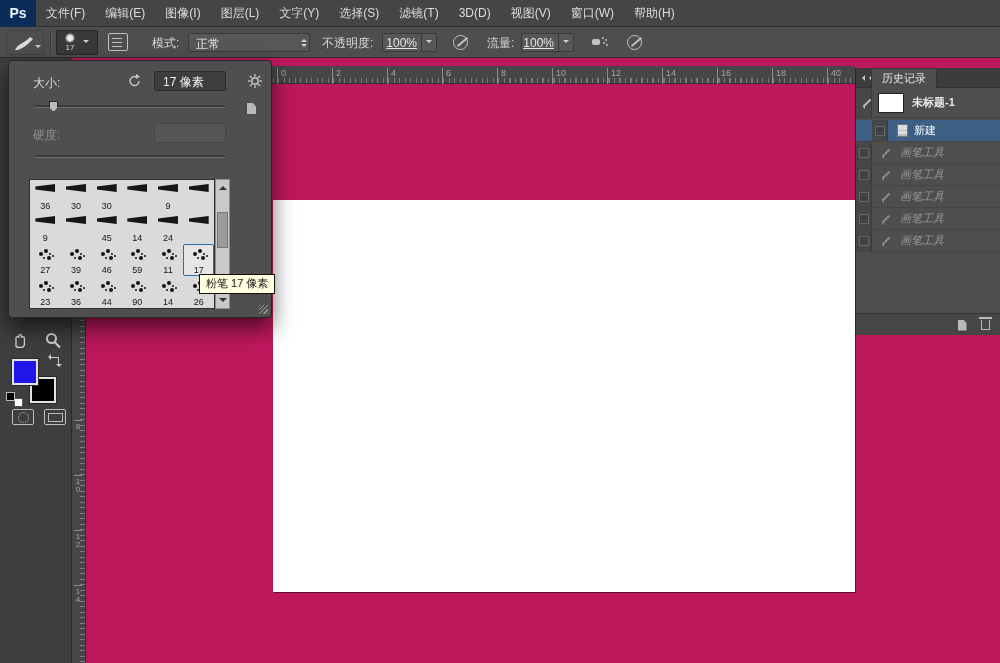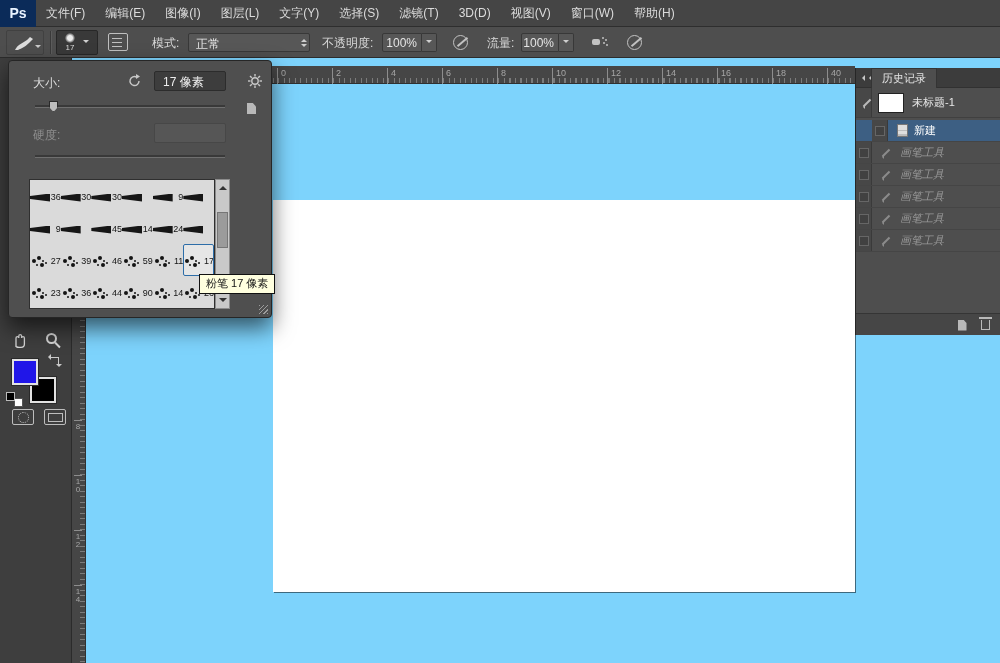--- a/index.html
+++ b/index.html
@@ -1,17 +1,17 @@
 <!DOCTYPE html>
 <html><head>
 <meta charset="utf-8">
 <style>
   *{box-sizing:border-box;margin:0;padding:0;}
   html,body{background:#1a1a1a;}
-  #screen{position:relative;width:1000px;height:663px;background:#7dd3fc;overflow:hidden;
+  #screen{position:relative;width:1000px;height:663px;background:#be185d;overflow:hidden;
           font-family:"Liberation Sans","DejaVu Sans",sans-serif;color:#d9d9d9;}
 
   
   .menubar{position:absolute;left:0;top:0;width:1000px;height:27px;background:#454545;
            border-bottom:1px solid #2e2e2e;display:flex;align-items:center;z-index:10;}
   .ps-logo{width:36px;height:27px;background:#0b2b59;color:#e9f3ff;font-weight:bold;font-size:14px;
            display:flex;align-items:center;justify-content:center;}
   .menu-item{padding:0 10px;font-size:12px;color:#dcdcdc;height:27px;line-height:27px;cursor:default;}
 
   
@@ -31,21 +31,21 @@
   .ptoggle::after{content:"";position:absolute;left:3px;top:4px;width:10px;height:1px;background:#bfbfbf;
                   box-shadow:0 4px 0 #bfbfbf,0 8px 0 #bfbfbf;}
   .olabel{position:absolute;top:8px;font-size:12px;color:#d8d8d8;white-space:nowrap;}
   .combo{position:absolute;top:6px;height:19px;background:#575757;border:1px solid #383838;border-radius:2px;
          font-size:12px;color:#e4e4e4;}
   .combo .cval{position:absolute;left:7px;top:2px;}
   .updown{position:absolute;right:2px;top:2px;display:flex;flex-direction:column;align-items:center;}
   .tU{width:0;height:0;border:3px solid transparent;border-bottom-color:#cfcfcf;margin-bottom:1px;}
   .tD{width:0;height:0;border:3px solid transparent;border-top-color:#cfcfcf;margin-top:1px;}
   .obox{position:absolute;top:6px;height:19px;background:#575757;border:1px solid #383838;border-radius:2px 0 0 2px;
-        font-size:12px;color:#e4e4e4;text-align:right;padding:2px 4px 4px 0;}
+        font-size:12px;color:#e4e4e4;text-align:right;padding:2px 4px 4px 0;text-decoration:underline;}
   .oarr{position:absolute;top:6px;width:15px;height:19px;background:#575757;border:1px solid #383838;border-left:none;
         border-radius:0 2px 2px 0;display:flex;align-items:center;justify-content:center;}
   .press-icon{position:absolute;top:5px;width:20px;height:20px;}
   .press-icon::before{content:"";position:absolute;left:1px;top:3px;width:13px;height:13px;border:1px solid #c2c2c2;border-radius:50%;}
   .press-icon::after{content:"";position:absolute;left:4px;top:9px;width:13px;height:2px;background:#c2c2c2;transform:rotate(-40deg);}
   .airbrush-icon{position:absolute;top:6px;width:20px;height:18px;}
   .airbrush-icon::before{content:"";position:absolute;left:2px;top:6px;width:8px;height:6px;background:#c2c2c2;border-radius:2px;}
   .airbrush-icon::after{content:"";position:absolute;left:12px;top:4px;width:2px;height:2px;border-radius:50%;background:#c2c2c2;
         box-shadow:3px 2px 0 #c2c2c2,1px 5px 0 #c2c2c2,4px 7px 0 #c2c2c2;}
 
@@ -85,21 +85,21 @@
           box-shadow:1px 1px 0 rgba(0,0,0,.5);}
 
   
   .hpanel{position:absolute;left:855px;top:68px;width:145px;height:267px;background:#4e4e4e;
           border-left:1px solid #262626;z-index:5;font-size:11px;}
   .htabbar{position:absolute;left:0;top:0;width:100%;height:20px;background:#3c3c3c;border-bottom:1px solid #313131;}
   .collapse{position:absolute;left:3px;top:7px;display:flex;}
   .tL{display:inline-block;width:0;height:0;border:3px solid transparent;border-right-color:#c6c6c6;margin-right:1px;}
   .htab{position:absolute;left:15px;top:0;height:20px;padding:0 10px;background:#4e4e4e;border:1px solid #343434;
         border-bottom:none;color:#e3e3e3;line-height:19px;}
-  .hsnap{position:absolute;left:0;top:20px;width:100%;height:30px;border-bottom:1px solid #404040;display:flex;align-items:center;}
+  .hsnap{position:absolute;left:0;top:20px;width:100%;height:30px;border-bottom:1px solid #404040;display:flex;align-items:center;font-weight:bold;}
   .hsrc{width:16px;height:100%;background:#474747;border-right:1px solid #3a3a3a;flex:none;
         display:flex;align-items:center;justify-content:center;}
   .srcbox{width:10px;height:10px;background:#414141;border:1px solid #666;}
   .hthumb{width:26px;height:20px;background:#ffffff;border:1px solid #222;margin-left:6px;flex:none;}
   .hsnaplabel{margin-left:8px;color:#e8e8e8;}
   .hrows{position:absolute;left:0;top:52px;width:100%;}
   .hrow{height:22px;display:flex;align-items:center;border-bottom:1px solid #454545;}
   .hrow .hlabel{margin-left:6px;}
   .hrow.sel .hlabel{color:#ffffff;}
   .hrow.dim .hlabel{color:#979797;font-style:italic;}
@@ -125,21 +125,21 @@
            border-radius:2px;color:#ededed;padding:2px 0 0 8px;}
   .pvalbox.disabled{background:#565656;border-color:#474747;}
   .reset-btn{position:absolute;left:118px;top:12px;width:16px;height:16px;}
   .gear{position:absolute;left:238px;top:12px;width:16px;height:16px;}
   .ptrack{position:absolute;left:26px;width:190px;height:3px;background:#393939;border-bottom:1px solid #6f6f6f;}
   .pthumb{position:absolute;left:14px;top:-4px;width:9px;height:11px;background:#bdbdbd;border:1px solid #2a2a2a;
           clip-path:polygon(0 0,100% 0,100% 55%,50% 100%,0 55%);}
   .pnew{position:absolute;left:238px;top:42px;}
   .bgrid{position:absolute;left:20px;top:118px;width:186px;height:130px;background:#dadada;border:1px solid #2f2f2f;
          display:grid;grid-template-columns:repeat(6,1fr);grid-auto-rows:32px;overflow:hidden;}
-  .bcell{display:flex;flex-direction:row;align-items:center;justify-content:space-between;padding:4px 0 1px;cursor:pointer;}
+  .bcell{display:flex;flex-direction:column;align-items:center;justify-content:space-between;padding:4px 0 1px;cursor:pointer;}
   .bcell.sel{outline:1px solid #2d6da8;outline-offset:-1px;border-radius:2px;background:#e6e6e6;}
   .bnum{font-size:9px;line-height:9px;color:#141414;}
   .g-stroke{width:20px;height:8px;background:#161616;clip-path:polygon(0 30%,100% 0,100% 100%,0 70%);}
   .g-spatter{position:relative;width:16px;height:13px;}
   .g-spatter::before{content:"";position:absolute;left:2px;top:4px;width:4px;height:4px;border-radius:50%;background:#141414;
       box-shadow:5px -3px 0 0 #141414,9px 0 0 -1px #141414,3px 4px 0 -1px #141414,8px 4px 0 0 #141414,
                  12px 2px 0 -1px #141414,11px -4px 0 -2px #141414,6px 7px 0 -2px #141414,1px -4px 0 -2px #141414,12px 7px 0 -2px #141414;}
   .vsb{position:absolute;left:206px;top:118px;width:15px;height:130px;background:#c9c9c9;border:1px solid #8c8c8c;}
   .sarr{position:absolute;left:3px;width:0;height:0;border:4px solid transparent;}
   .sarr.up{top:2px;border-bottom-color:#333;}

